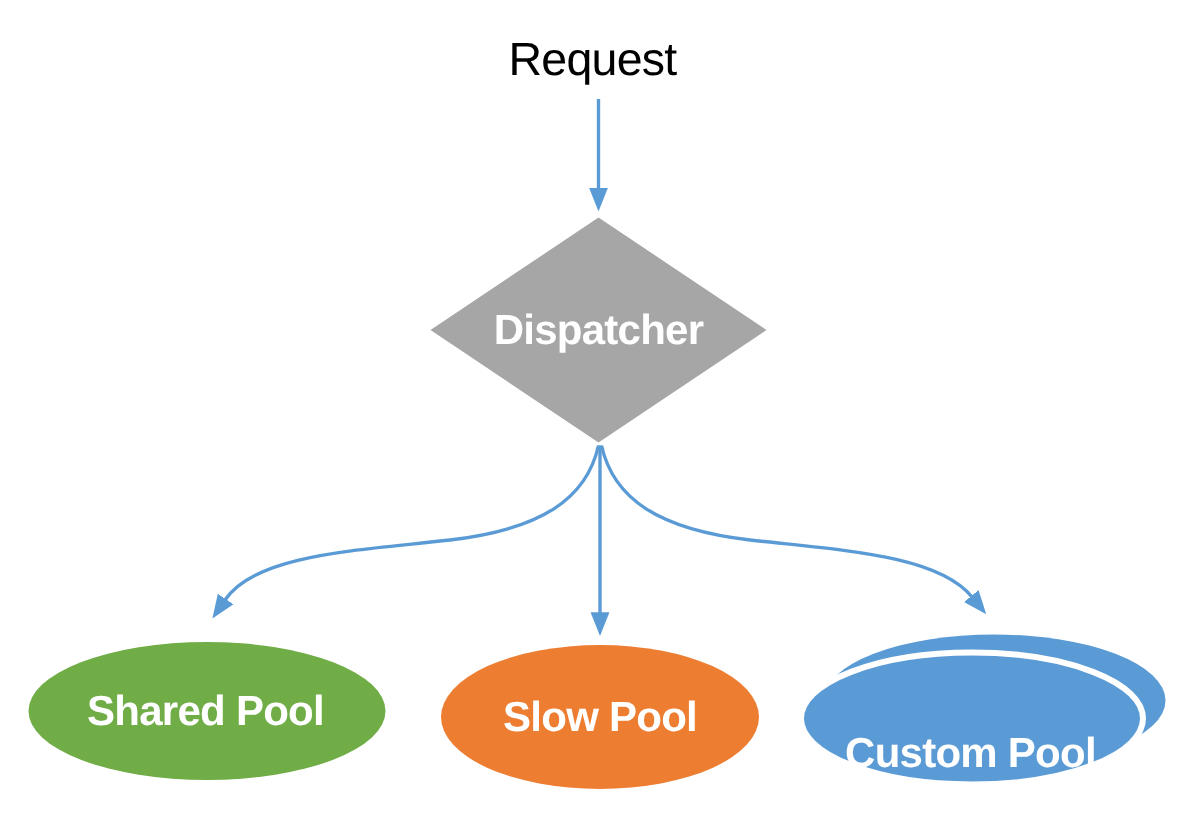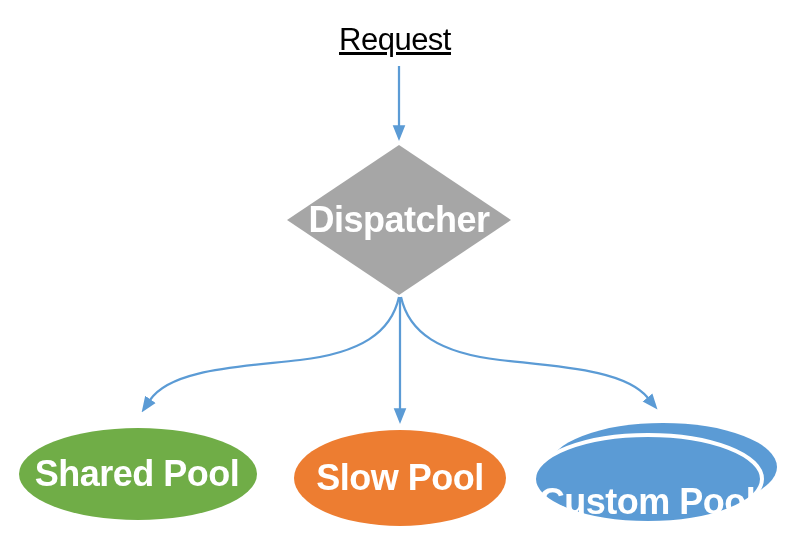--- a/index.html
+++ b/index.html
@@ -20,32 +20,31 @@
     left: 0;
     top: 0;
   }
   .node-label {
     position: absolute;
     display: flex;
     align-items: center;
     justify-content: center;
     text-align: center;
     font-weight: bold;
-    font-size: 36px;
+    font-size: 28px;
     color: #ffffff;
     letter-spacing: -0.5px;
     white-space: nowrap;
     pointer-events: none;
   }
   .request-label {
     color: #000000;
     font-weight: 400;
     font-size: 31px;
     letter-spacing: -0.5px;
-    text-decoration: underline;
   }
 </style>
 </head>
 <body>
 
 <div class="canvas">
 
   <svg class="layer" width="792" height="560" viewBox="0 0 792 560">
     <defs>
       <marker id="arrowhead" viewBox="0 0 10 10" refX="0.5" refY="5" markerWidth="7" markerHeight="7" orient="auto" markerUnits="strokeWidth">

